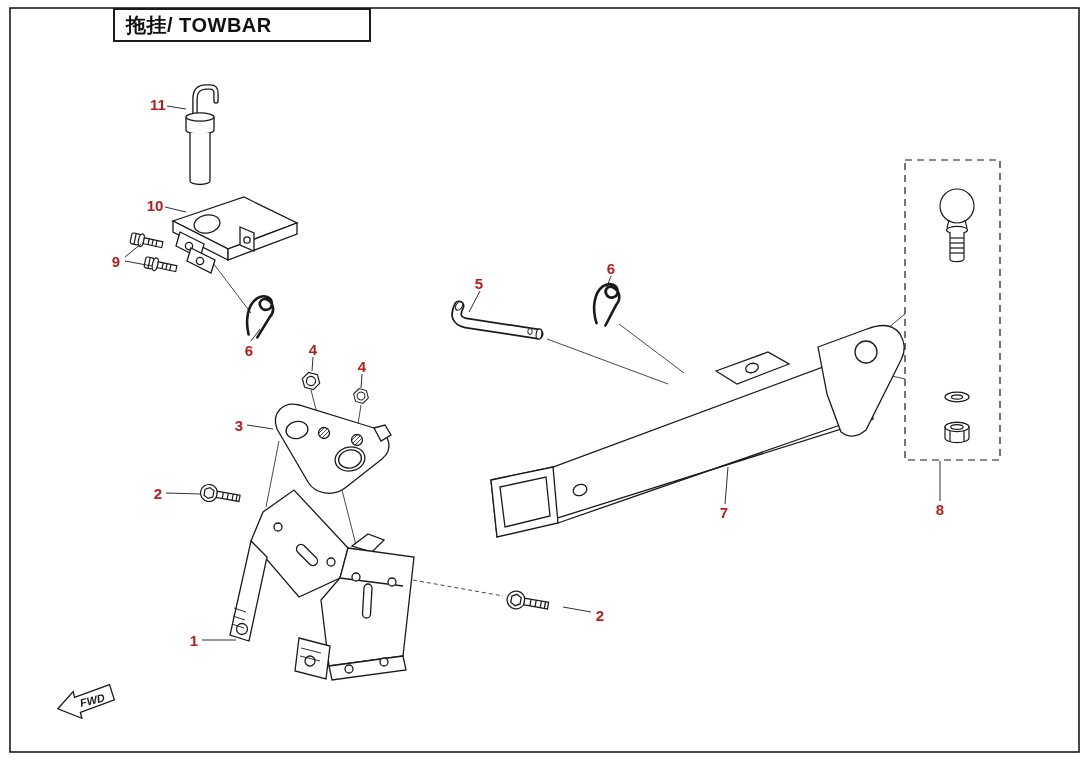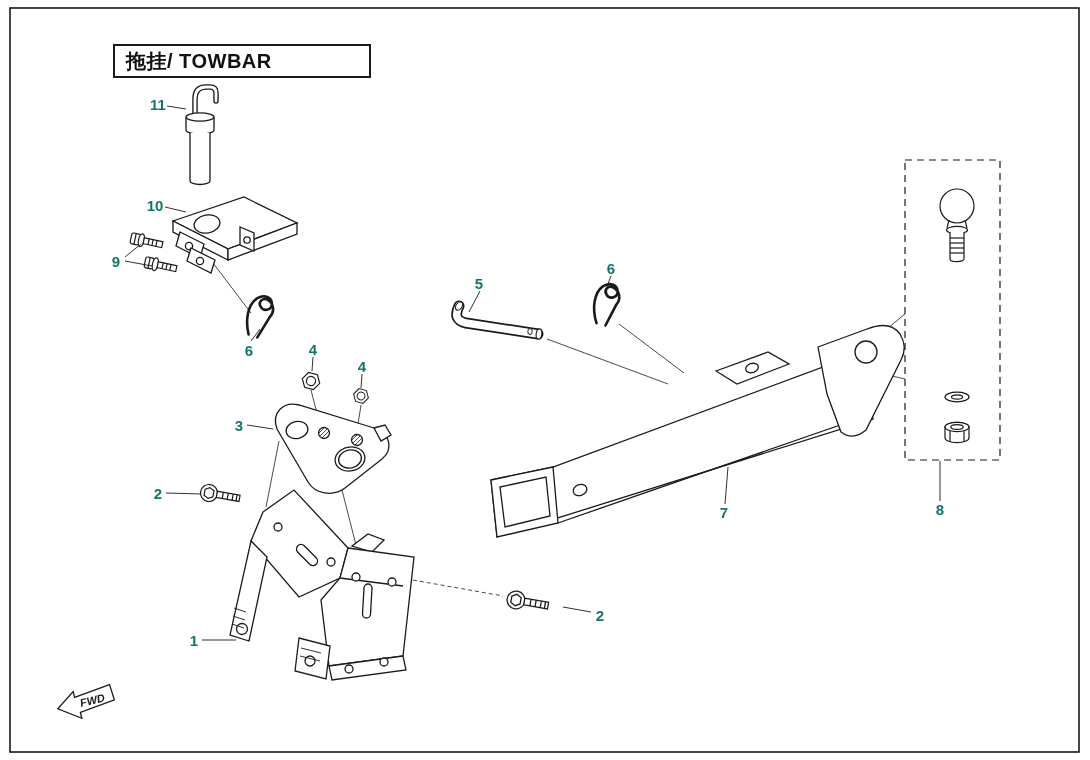--- a/index.html
+++ b/index.html
@@ -6,25 +6,25 @@
   html,body { background:#fff; }
   .page {
     position:relative; width:1090px; height:760px; background:#fff;
     font-family:"Liberation Sans", sans-serif; overflow:hidden;
   }
   .title-box {
     position:absolute; left:113px; top:8px; width:258px; height:34px;
     border:2px solid #1a1a1a; background:#fff;
     display:flex; align-items:center; padding-left:11px;
     font:bold 20px "Liberation Sans", sans-serif; color:#111;
-    z-index:3; letter-spacing:0.5px;margin-top:36px;
+    z-index:3; letter-spacing:0.5px;
   }
   .callout {
     position:absolute; transform:translate(-50%,-50%);
-    font:bold 15px "Liberation Sans", sans-serif; color:#0f766e; z-index:2;
+    font:bold 15px "Liberation Sans", sans-serif; color:#b91c1c; z-index:2;
   }
   svg.diagram { position:absolute; left:0; top:0; }
 </style>
 </head>
 <body>
 
 <div class="page">
 
   <div class="title-box">
     <span>拖挂/ TOWBAR</span>

